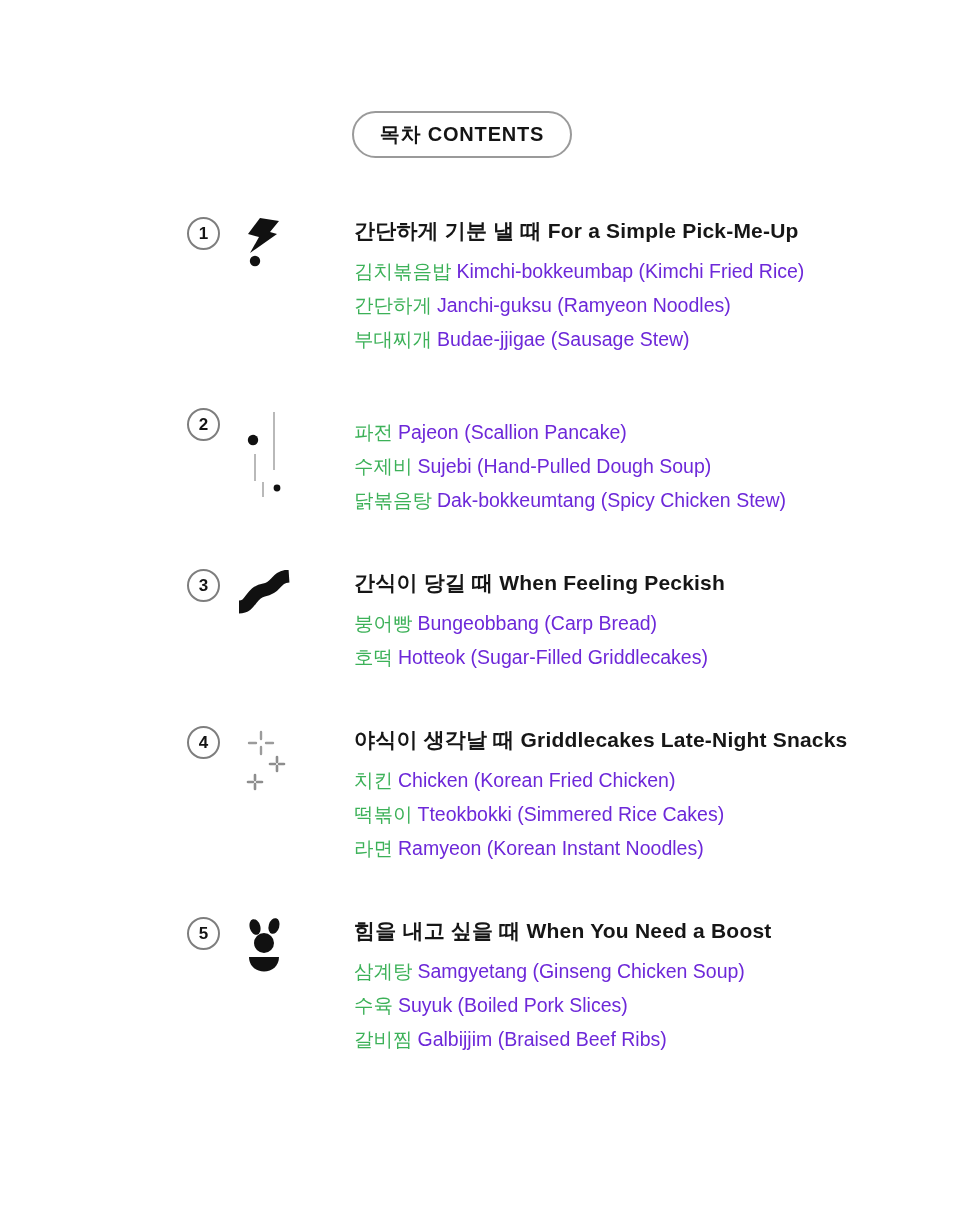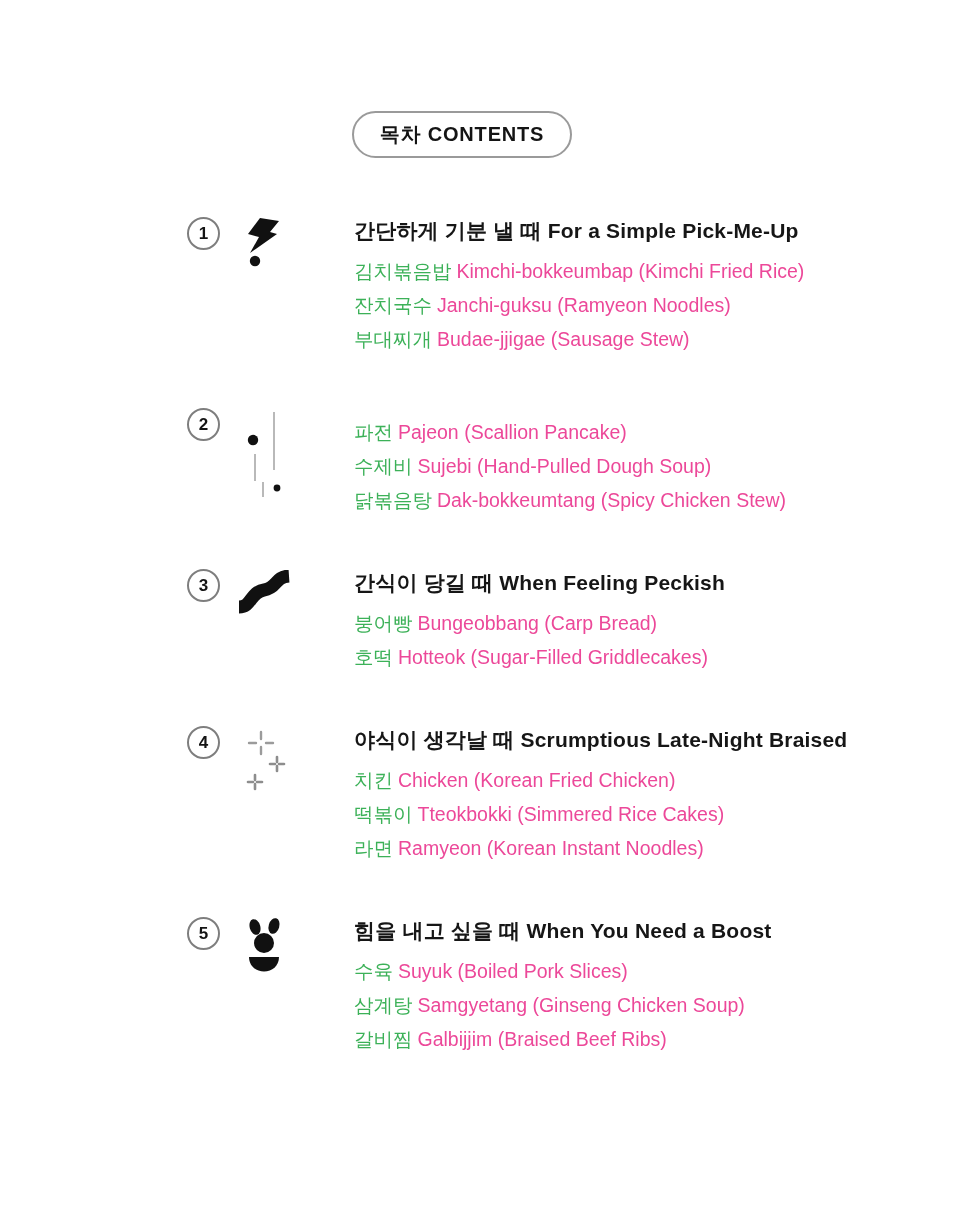--- a/index.html
+++ b/index.html
@@ -87,21 +87,21 @@
   .dish {
     font-size: 19.5px;
     line-height: 34px;
     color: #2b2b2b;
   }
   .dish .kr {
     color: #3cb158;
     margin-right: 5px;
   }
   .dish .en {
-    color: #ec4899;
+    color: #6d28d9;
     text-align: center;
   }
 </style>
 </head>
 <body>
 
 <div class="page">
 
   <div class="badge-wrap">
     <div class="badge">목차 CONTENTS</div>
@@ -121,21 +121,21 @@
           <circle cx="8" cy="44" r="5.2" fill="#111"></circle>
         </svg>
       </div>
       <div class="text-col">
         <h2 class="sec-title">간단하게 기분 낼 때 For a Simple Pick-Me-Up</h2>
         <ul class="dish-list">
           <li class="dish">
             <span class="kr">김치볶음밥</span><span class="en">Kimchi-bokkeumbap (Kimchi Fried Rice)</span>
           </li>
           <li class="dish">
-            <span class="kr">잔치국수</span><span class="en">Janchi-guksu (Ramyeon Noodles)</span>
+            <span class="kr">간단하게</span><span class="en">Janchi-guksu (Ramyeon Noodles)</span>
           </li>
           <li class="dish">
             <span class="kr">부대찌개</span><span class="en">Budae-jjigae (Sausage Stew)</span>
           </li>
         </ul>
       </div>
     </section>
 
     <section class="toc-section">
       <div class="num-col">
@@ -211,21 +211,21 @@
               <path d="M29 34 H34"></path>
               <path d="M38 34 H43"></path>
             <path d="M14 45 V50"></path>
               <path d="M14 54 V59"></path>
               <path d="M7 52 H12"></path>
               <path d="M16 52 H21"></path>
           </g>
         </svg>
       </div>
       <div class="text-col">
-        <h2 class="sec-title">야식이 생각날 때 Scrumptious Late-Night Braised</h2>
+        <h2 class="sec-title">야식이 생각날 때 Griddlecakes Late-Night Snacks</h2>
         <ul class="dish-list">
           <li class="dish">
             <span class="kr">치킨</span><span class="en">Chicken (Korean Fried Chicken)</span>
           </li>
           <li class="dish">
             <span class="kr">떡볶이</span><span class="en">Tteokbokki (Simmered Rice Cakes)</span>
           </li>
           <li class="dish">
             <span class="kr">라면</span><span class="en">Ramyeon (Korean Instant Noodles)</span>
           </li>
@@ -244,24 +244,24 @@
           <ellipse cx="15" cy="11" rx="5.3" ry="8" fill="#111" transform="rotate(-16 15 11)"></ellipse>
           <ellipse cx="34" cy="10" rx="5.3" ry="8" fill="#111" transform="rotate(16 34 10)"></ellipse>
           <circle cx="24" cy="27" r="10" fill="#111"></circle>
           <path d="M9 41 H39 C39 50 32 55.5 24 55.5 C16 55.5 9 50 9 41 Z" fill="#111"></path>
         </svg>
       </div>
       <div class="text-col">
         <h2 class="sec-title">힘을 내고 싶을 때 When You Need a Boost</h2>
         <ul class="dish-list">
           <li class="dish">
+            <span class="kr">삼계탕</span><span class="en">Samgyetang (Ginseng Chicken Soup)</span>
+          </li>
+          <li class="dish">
             <span class="kr">수육</span><span class="en">Suyuk (Boiled Pork Slices)</span>
-          </li>
-          <li class="dish">
-            <span class="kr">삼계탕</span><span class="en">Samgyetang (Ginseng Chicken Soup)</span>
           </li>
           <li class="dish">
             <span class="kr">갈비찜</span><span class="en">Galbijjim (Braised Beef Ribs)</span>
           </li>
         </ul>
       </div>
     </section>
 
   </div>
 </div>

